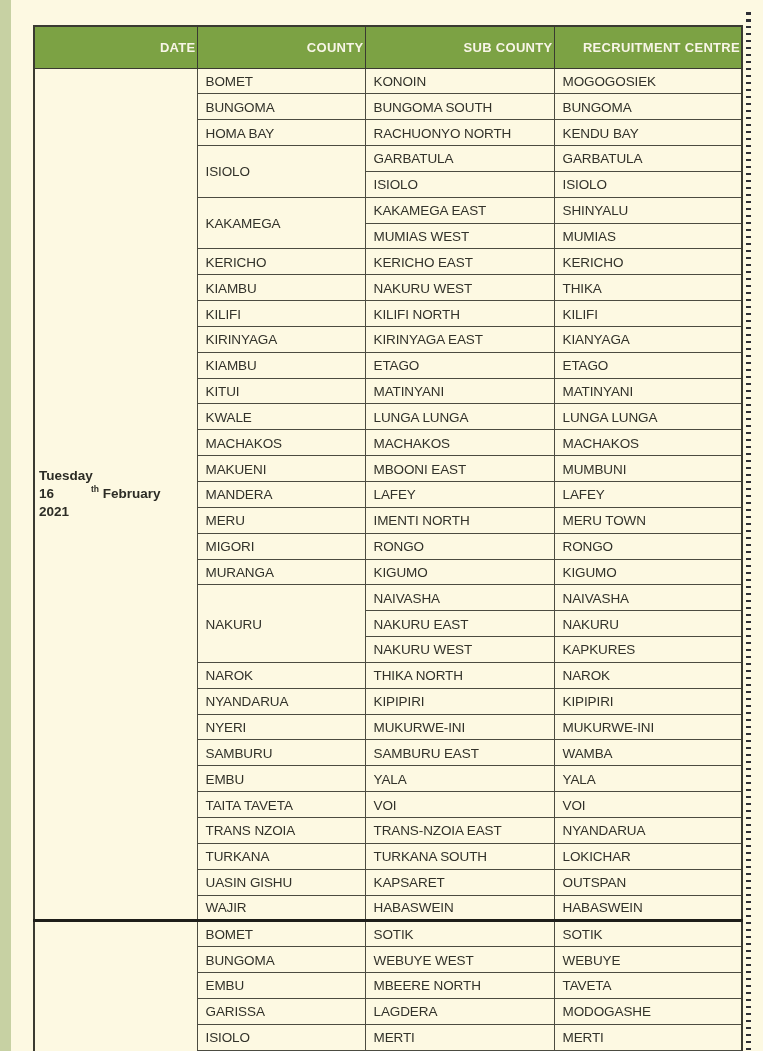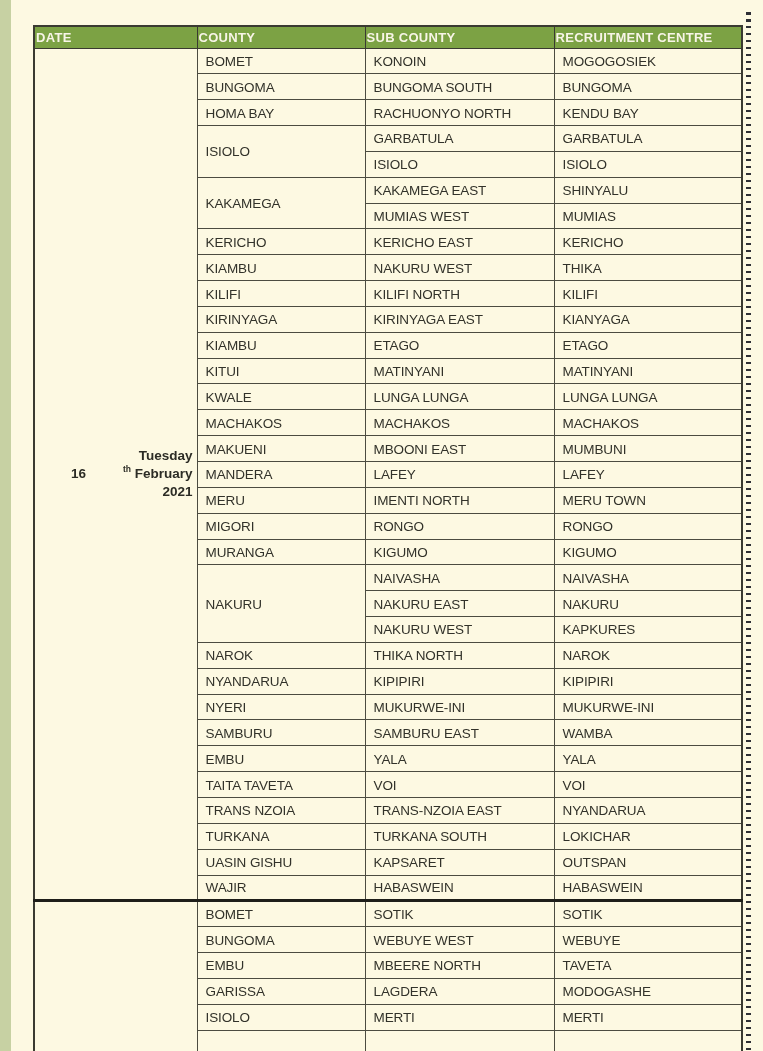--- a/index.html
+++ b/index.html
@@ -30,42 +30,42 @@
   table.schedule {
     position: absolute;
     left: 33px; top: 25px;
     width: 708px;
     border-collapse: collapse;
     table-layout: fixed;
     border: 2px solid #3a3a31;
   }
   th, td { border: 1px solid #4c4c41; box-sizing: border-box; }
   th {
-    height: 22px;
+    height: 42px;
     background: #7ca244;
     color: #f8f5e7;
     font-size: 13px;
     font-weight: bold;
     letter-spacing: 0.3px;
-    text-align: left;
+    text-align: right;
     vertical-align: middle;
     border: 1px solid #3a3a31;
   }
   td.cell {
     height: 25.85px;
     padding: 1px 4px 0 8px;
     font-size: 13.5px;
     color: #32322a;
     vertical-align: middle;
     white-space: nowrap;
     overflow: hidden;
     letter-spacing: -0.1px;
   }
   td.date-cell {
-    text-align: right;
+    text-align: left;
     vertical-align: middle;
     font-weight: bold;
     font-size: 13.5px;
     color: #2c2c25;
     line-height: 1.35;
     padding: 0 4px;
   }
   td.date-cell sup {
     font-size: 8.5px;
     line-height: 0;

